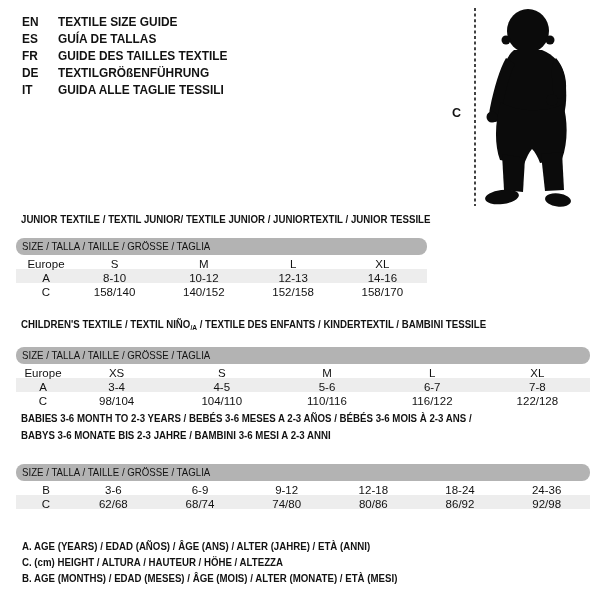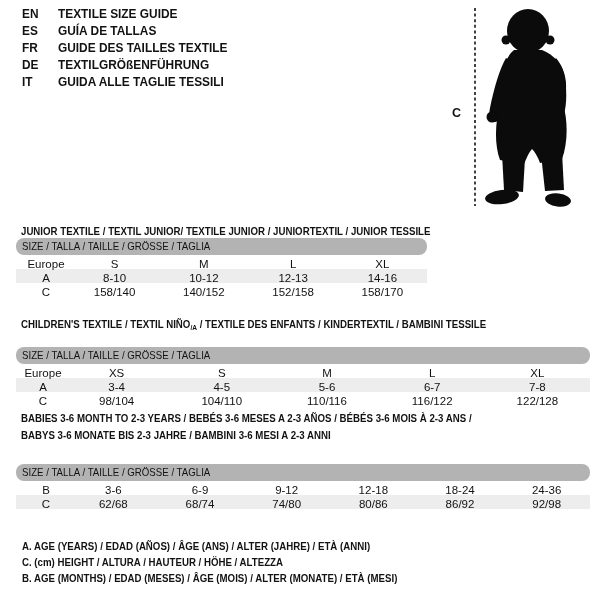--- a/index.html
+++ b/index.html
@@ -2,21 +2,21 @@
 <html><head>
 <meta charset="utf-8">
 <style>
   html,body{margin:0;padding:0;background:#fff;}
   .canvas{
     position:relative;width:600px;height:600px;background:#ffffff;
     font-family:"Liberation Sans",sans-serif;color:#121212;overflow:hidden;
   }
   .cond{display:inline-block;transform:scaleX(0.88);transform-origin:0 50%;white-space:nowrap;}
   
-  .lang-block{position:absolute;left:22px;top:5px;}
+  .lang-block{position:absolute;left:22px;top:13px;}
   .lang-row{display:grid;grid-template-columns:36px auto;height:17px;line-height:17px;
     font-weight:bold;font-size:13.5px;letter-spacing:0;}
   
   .figure-svg{position:absolute;left:470px;top:0;}
   .c-label{position:absolute;left:452px;top:106px;font-weight:bold;font-size:12.5px;}
   
   .tbl-title{position:absolute;left:21px;font-size:11px;font-weight:bold;line-height:12px;white-space:nowrap;}
   .tbl-title.two-line{line-height:17px;}
   .subscript{font-size:7.5px;vertical-align:-2px;}
   .tbl{position:absolute;left:16px;}
@@ -75,21 +75,21 @@
       <circle cx="22" cy="117" r="5.5"></circle>
       <path d="M 31 102 C 25 120 24 144 30 160 L 54 164 C 57 157 59 152 62 149 C 65 152 68 157 70 163 L 92 159 C 98 143 98 120 93 104 C 78 113 45 112 31 102 Z"></path>
       <path d="M 32 154 L 55 158 L 53 192 L 34 190 Z"></path>
       <ellipse cx="32" cy="197" rx="17" ry="7" transform="rotate(-7 32 197)"></ellipse>
       <path d="M 71 154 L 92 152 L 94 190 L 75 191 Z"></path>
       <ellipse cx="88" cy="200" rx="13" ry="6.5" transform="rotate(7 88 200)"></ellipse>
     </g>
   </svg>
   <div class="c-label">C</div>
 
-  <div class="tbl-title" style="top:225px;">
+  <div class="tbl-title" style="top:213px;">
     <span class="cond">JUNIOR TEXTILE / TEXTIL JUNIOR/ TEXTILE JUNIOR / JUNIORTEXTIL / JUNIOR TESSILE</span>
   </div>
   <div class="tbl t1 w1" style="top:238px;">
     <div class="tbl-head">
       <span class="cond">SIZE / TALLA / TAILLE / GRÖSSE / TAGLIA</span>
     </div>
     <div class="tbl-row">
       <span class="cell lbl">Europe</span>
       <span class="cell">S</span>
       <span class="cell">M</span>

